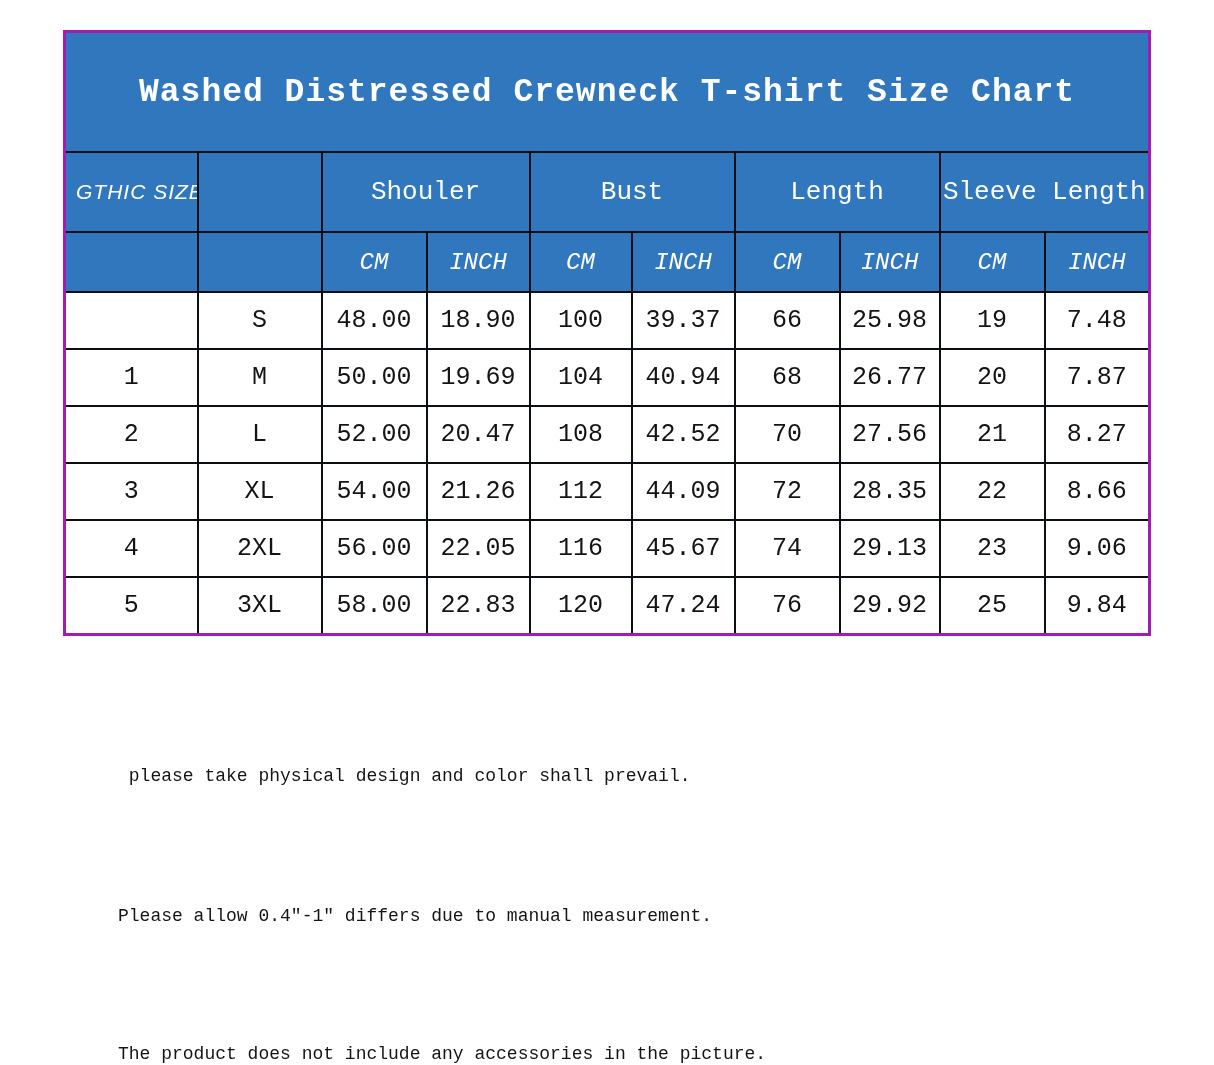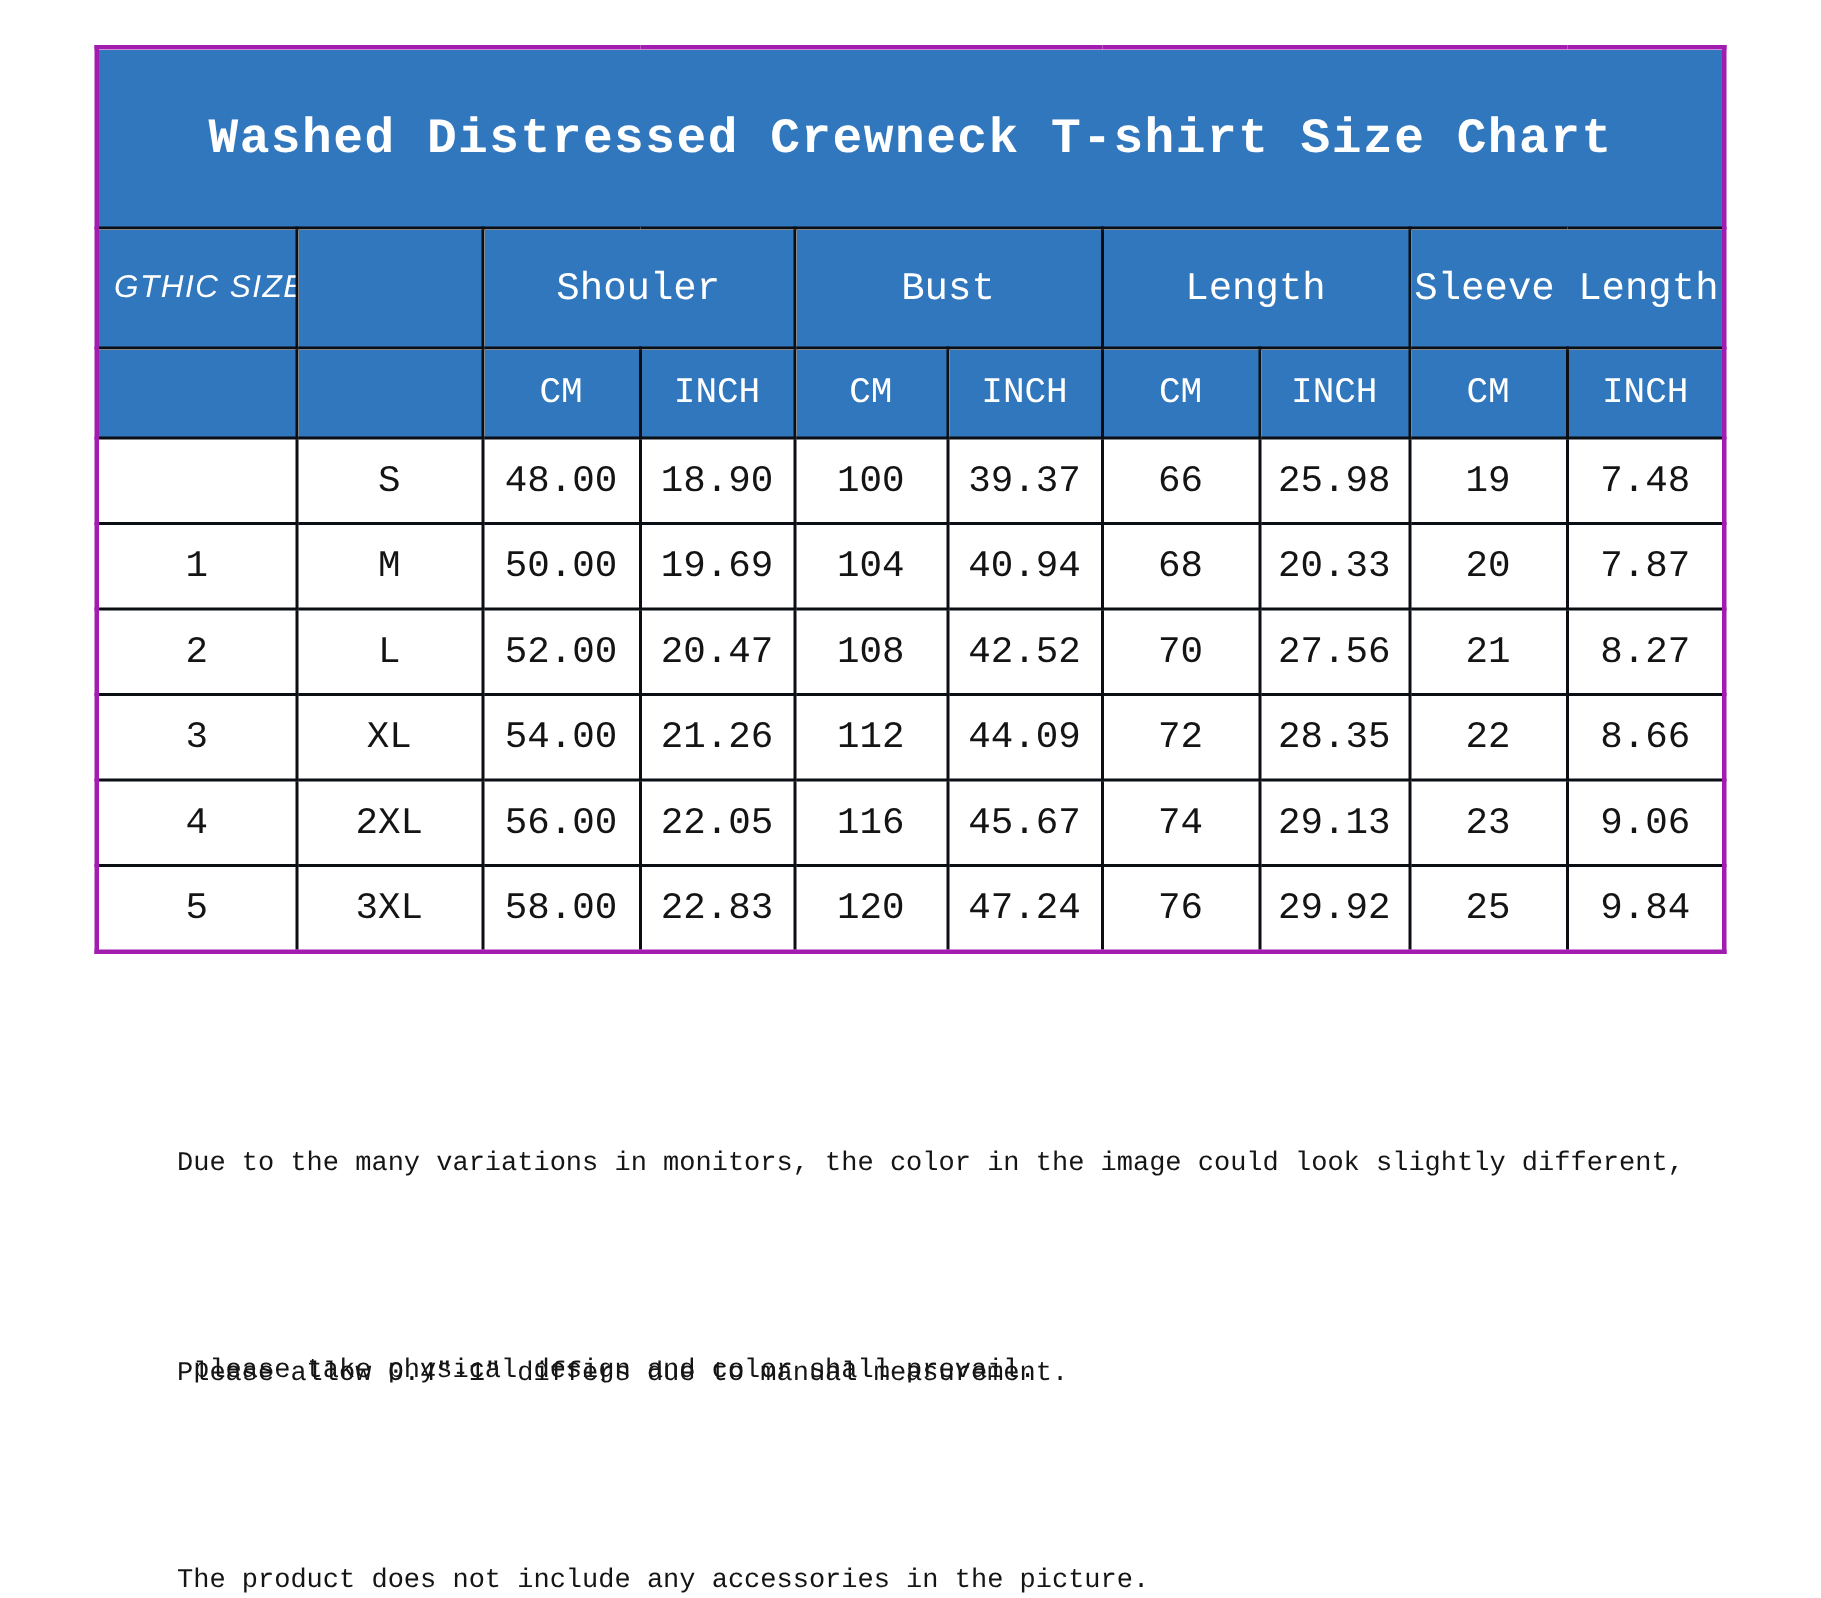--- a/index.html
+++ b/index.html
@@ -41,20 +41,21 @@
     height: 78px;
     background: #3177bd;
     color: #ffffff;
     font-size: 26px;
   }
   .row-units td {
     height: 58px;
     background: #3177bd;
     color: #ffffff;
     font-size: 24px;
+    font-style: italic;
   }
   td.brand-cell {
     font-family: "Liberation Sans", sans-serif;
     font-style: italic;
     font-size: 21px;
     letter-spacing: 1px;
     text-align: left;
     padding-left: 10px !important;
   }
   .row-data td {
@@ -135,21 +136,21 @@
     </tr>
 
     <tr class="row-data">
       <td>1</td>
       <td>M</td>
       <td>50.00</td>
       <td>19.69</td>
       <td>104</td>
       <td>40.94</td>
       <td>68</td>
-      <td>20.33</td>
+      <td>26.77</td>
       <td>20</td>
       <td>7.87</td>
     </tr>
 
     <tr class="row-data">
       <td>2</td>
       <td>L</td>
       <td>52.00</td>
       <td>20.47</td>
       <td>108</td>
@@ -195,21 +196,20 @@
       <td>47.24</td>
       <td>76</td>
       <td>29.92</td>
       <td>25</td>
       <td>9.84</td>
     </tr>
   </tbody>
     </table>
 
   <div class="notes notes-1">
-    <div>Due to the many variations in monitors, the color in the image could look slightly different,</div>
     <div> please take physical design and color shall prevail.</div>
   </div>
 
   <div class="notes notes-2">
     <div>Please allow 0.4"-1" differs due to manual measurement.</div>
     <div>The product does not include any accessories in the picture.</div>
   </div>
 
 </div>
 

